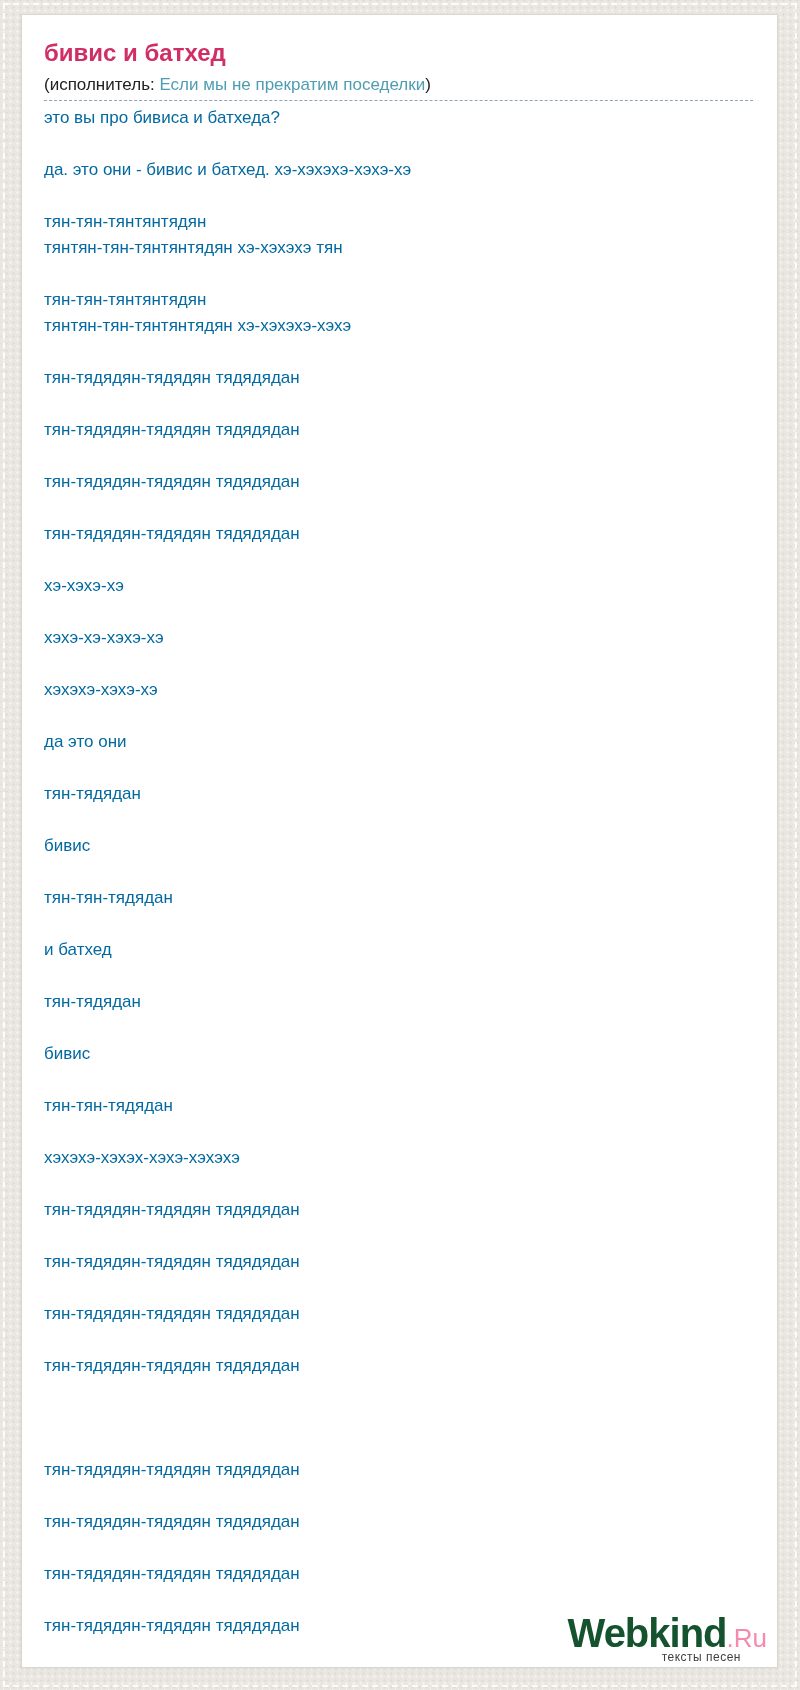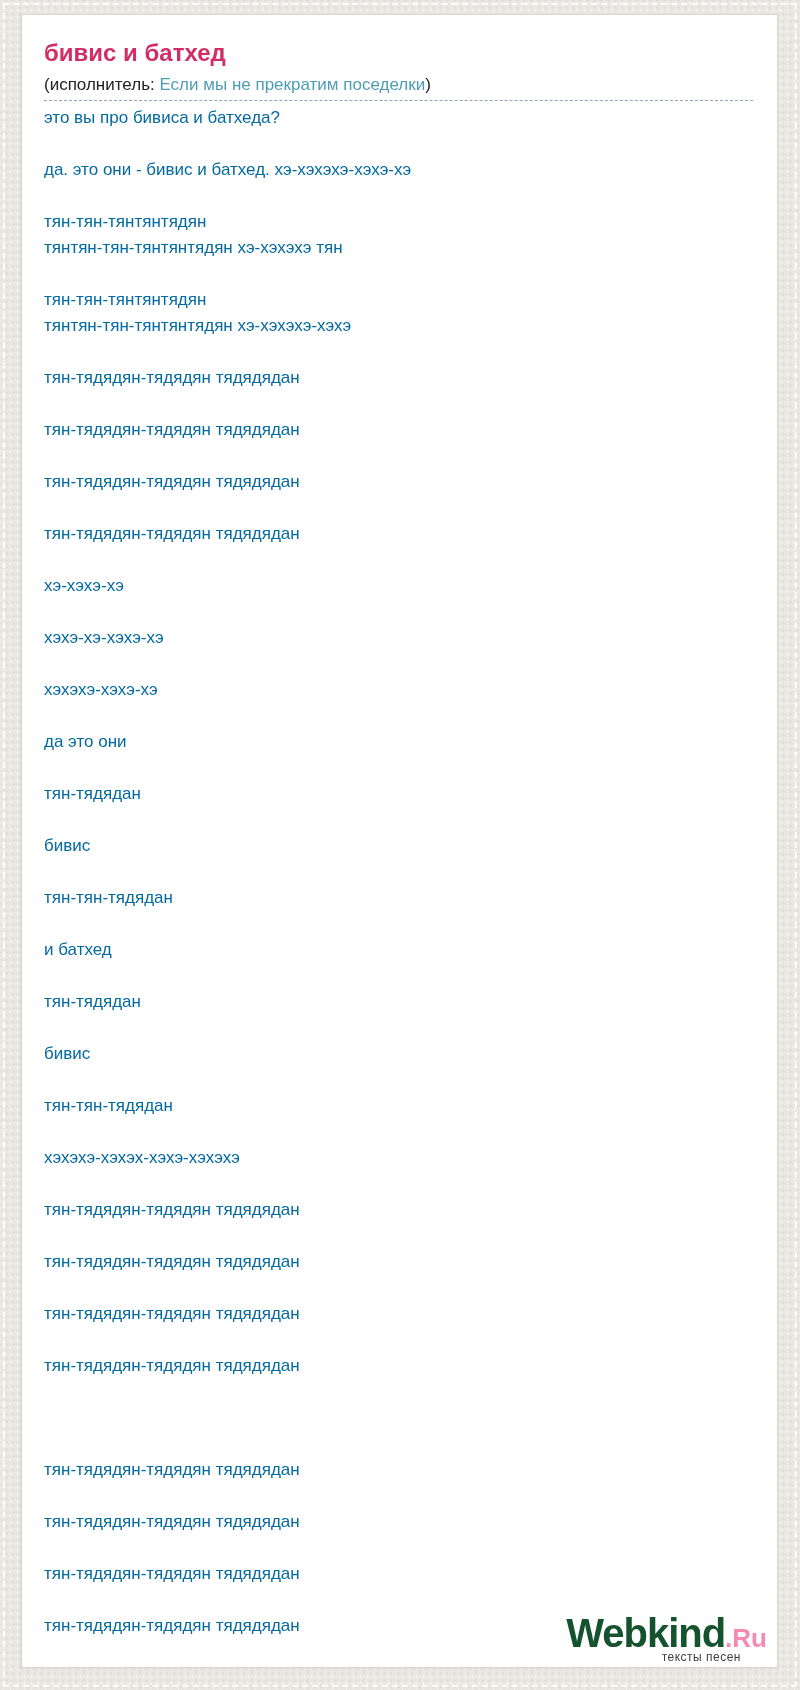--- a/index.html
+++ b/index.html
@@ -73,21 +73,21 @@
     cursor: pointer;
   }
   .logo-main {
     font-size: 40px;
     font-weight: bold;
     color: #14532d;
     letter-spacing: -1px;
   }
   .logo-suffix {
     font-size: 26px;
-    font-weight: bold;
+    font-weight: normal;
     color: #f689ae;
   }
   .logo-tagline {
     margin-top: 1px;
     margin-right: 26px;
     font-size: 12px;
     font-weight: normal;
     color: #404040;
     letter-spacing: 0.5px;
   }

